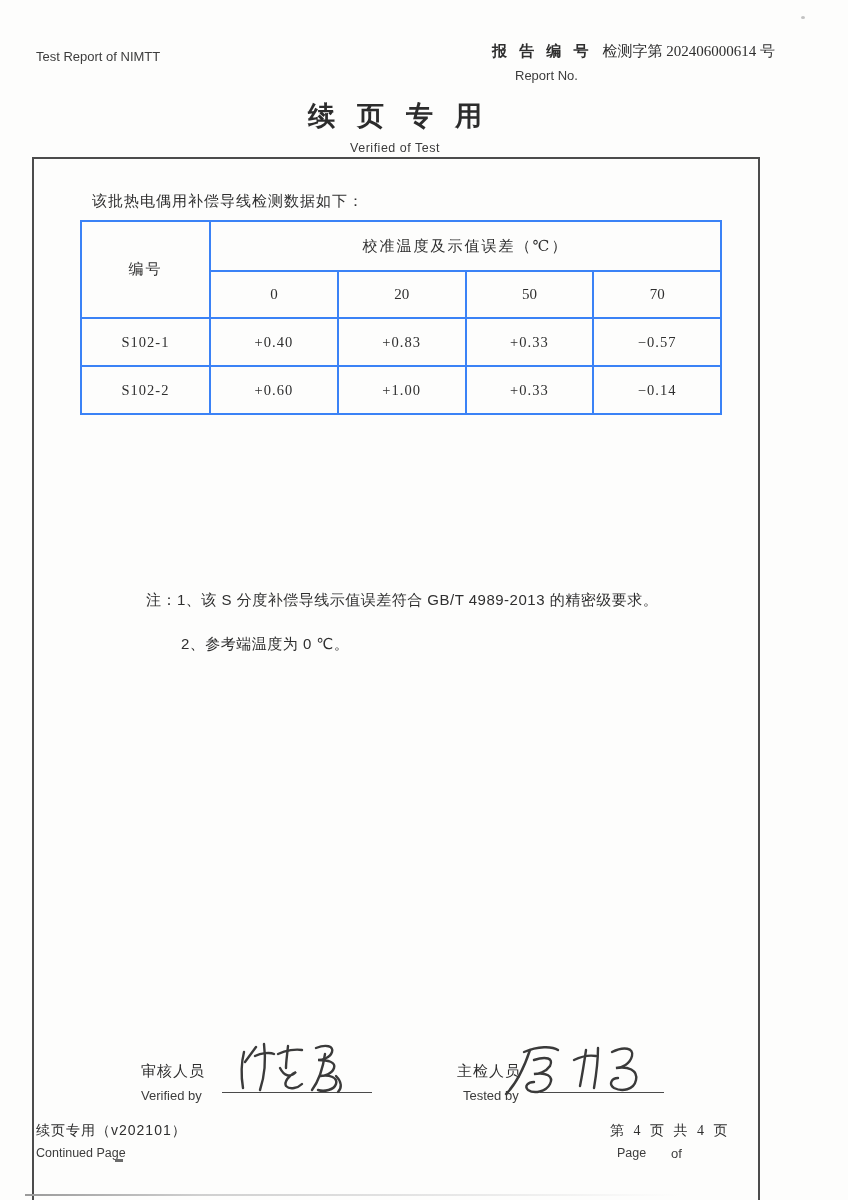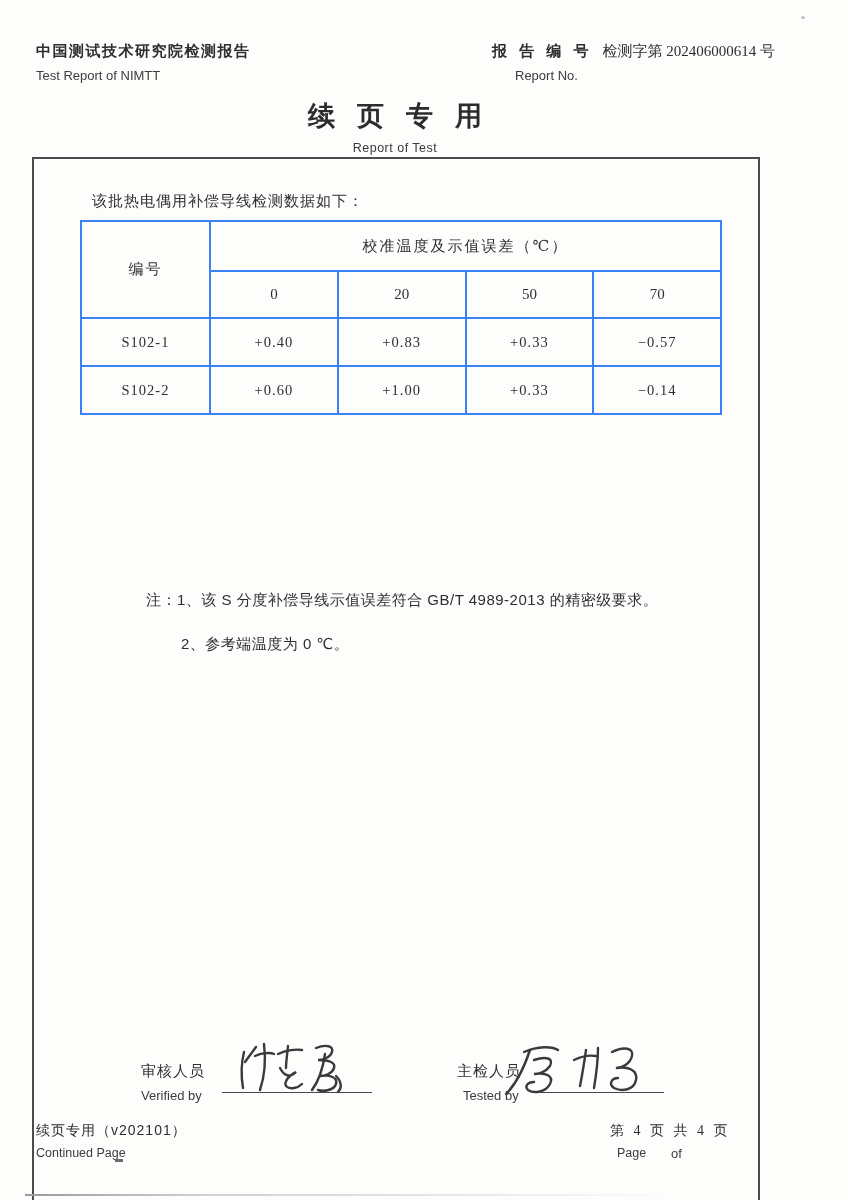--- a/index.html
+++ b/index.html
@@ -89,34 +89,33 @@
   .artifact-dash { left:115px; top:1159px; width:8px; height:3px; background:#6b6b6b; }
   .artifact-bottom {
     left:25px; top:1194px; width:690px; height:2px;
     background:linear-gradient(to right,#9a9a9a,#cfcfcf 25%,#e6e6e6 60%,transparent 95%);
   }
 </style>
 </head>
 <body>
 
 <div class="abs hdr-left">
-  <div class="hdr-org-zh">中国测试技术研究院检测报告</div>
   <div class="hdr-org-en">Test Report of NIMTT</div>
 </div>
 
 <div class="abs hdr-right">
   <div class="hdr-no-line">
     <span class="hdr-no-label">报 告 编 号</span><span class="serif">检测字第 202406000614 号</span>
   </div>
   <div class="hdr-no-en">Report No.</div>
 </div>
 
 <div class="abs title-wrap">
   <div class="title-zh">续页专用</div>
-  <div class="title-en">Report of Test</div>
+  <div class="title-en">Verified of Test</div>
 </div>
 
 <div class="abs main-box">
 
   <p class="intro">该批热电偶用补偿导线检测数据如下：</p>
 
   <table class="results serif">
     <tbody>
         <tr>
       <th class="th-id" rowspan="2" style="width:129px">编号</th>

